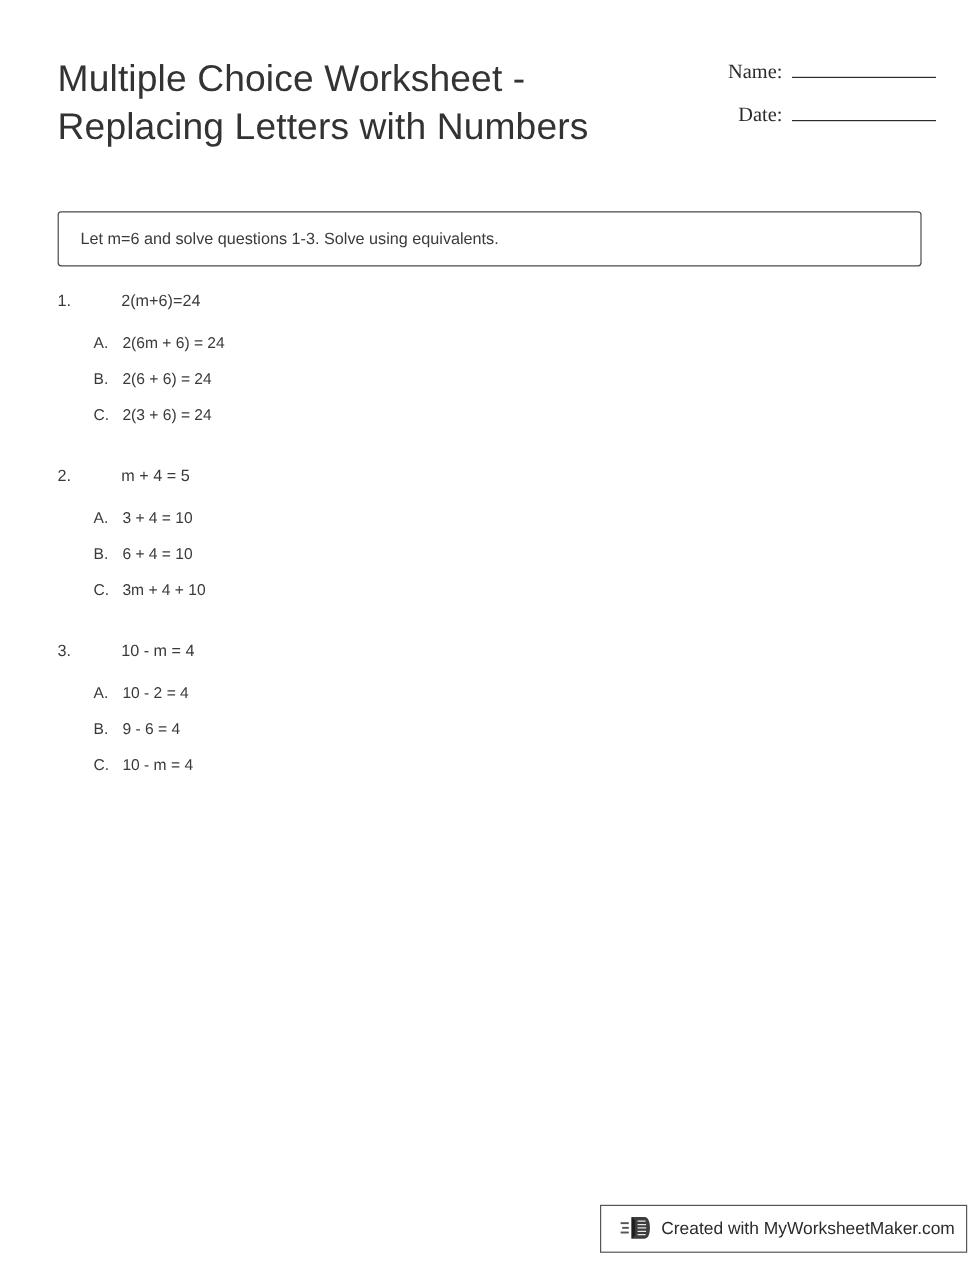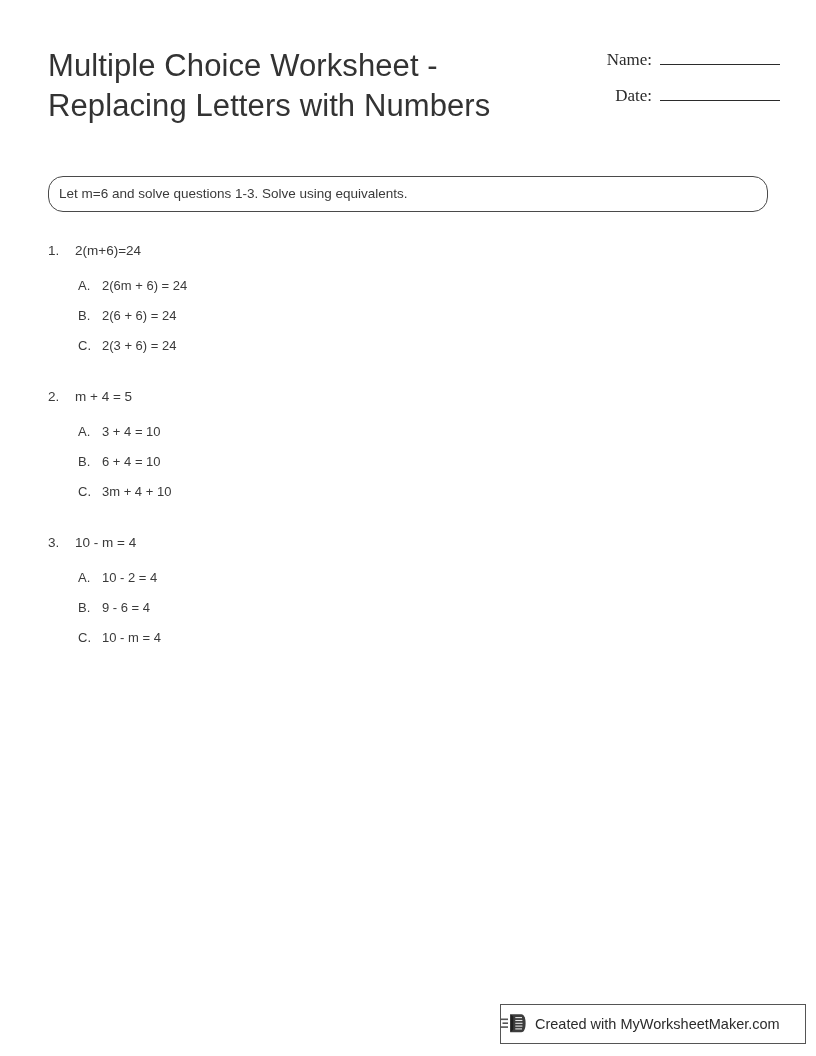--- a/index.html
+++ b/index.html
@@ -71,27 +71,27 @@
     border-bottom: 1.6px solid #2b2b2b;
     height: 14px;
   }
 
   
   .instruction-box {
     position: absolute;
     left: 48px;
     top: 176px;
     width: 720px;
-    height: 36px;
+    height: 46px;
     box-sizing: border-box;
     border: 1.4px solid #4a4a4a;
-    border-radius: 15px;
+    border-radius: 3px;
     display: flex;
     align-items: center;
-    padding: 0 10px;
+    padding: 0 18px;
   }
   .instruction-text {
     font-size: 13.5px;
     color: #3a3a3a;
     line-height: 1.2;
   }
 
   
   .questions {
     position: absolute;
@@ -110,20 +110,21 @@
   }
   .q-number {
     width: 27px;
     flex: 0 0 27px;
     font-size: 13.5px;
     color: #3a3a3a;
   }
   .q-text {
     font-size: 13.5px;
     color: #3a3a3a;
+    margin-left: 26px;
   }
   .option-line {
     display: flex;
     align-items: baseline;
     padding-left: 78px;
     height: 30px;
   }
   .opt-letter {
     width: 24px;
     flex: 0 0 24px;
@@ -140,20 +141,21 @@
     position: absolute;
     left: 500px;
     top: 1004px;
     width: 306px;
     height: 40px;
     box-sizing: border-box;
     border: 1.3px solid #555555;
     background: #ffffff;
     display: flex;
     align-items: center;
+    padding-left: 16px;
   }
   .badge-icon {
     width: 26px;
     height: 24px;
     flex: 0 0 26px;
     margin-right: 8px;
     display: block;
   }
   .badge-text {
     font-size: 14.5px;

